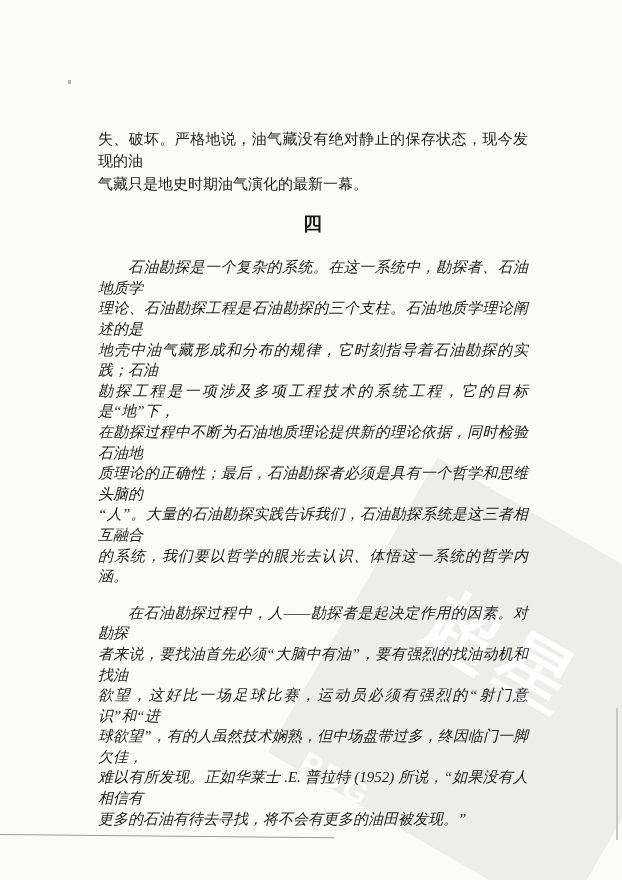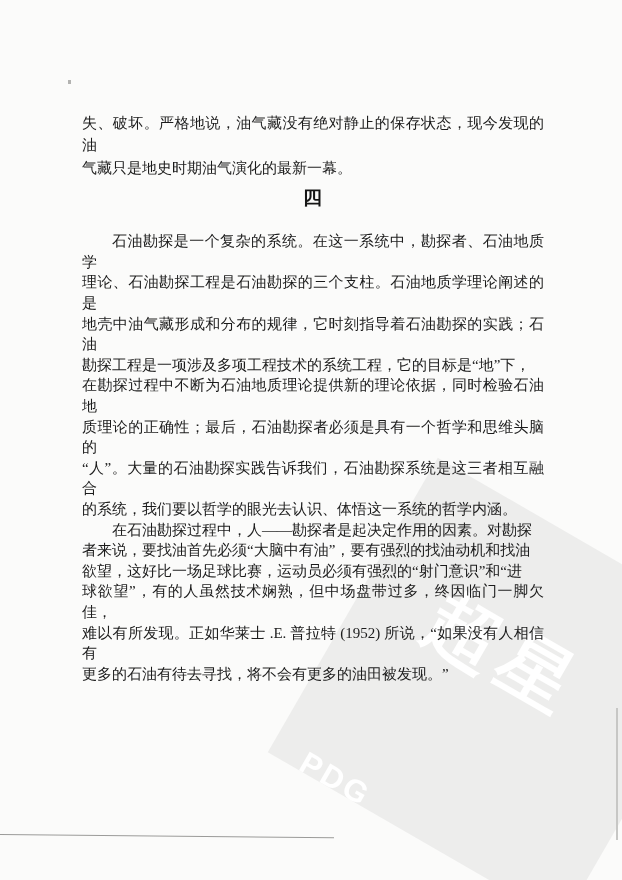--- a/index.html
+++ b/index.html
@@ -47,24 +47,24 @@
   
   .textblock {
     position: absolute;
     left: 82px;
     top: 112px;
     width: 462px;
     color: #1b1b1b;
     font-size: 15px;
     z-index: 1;
   }
-  .para { margin: 0; text-align: justify; }
+  .para { margin: 16px; text-align: justify; }
   .para.indent { text-indent: 2em; }
   .grp-top .para { line-height: 22.4px; }
-  .grp-bottom .para { line-height: 20.6px; }
+  .grp-bottom .para { line-height: 20.6px; font-style: italic; }
   .heading {
     margin: 6px 0 20px 0;
     font-size: 19px;
     line-height: 26px;
     font-weight: bold;
     text-align: center;
     letter-spacing: 1px;
     color: #161616;
   }
   

